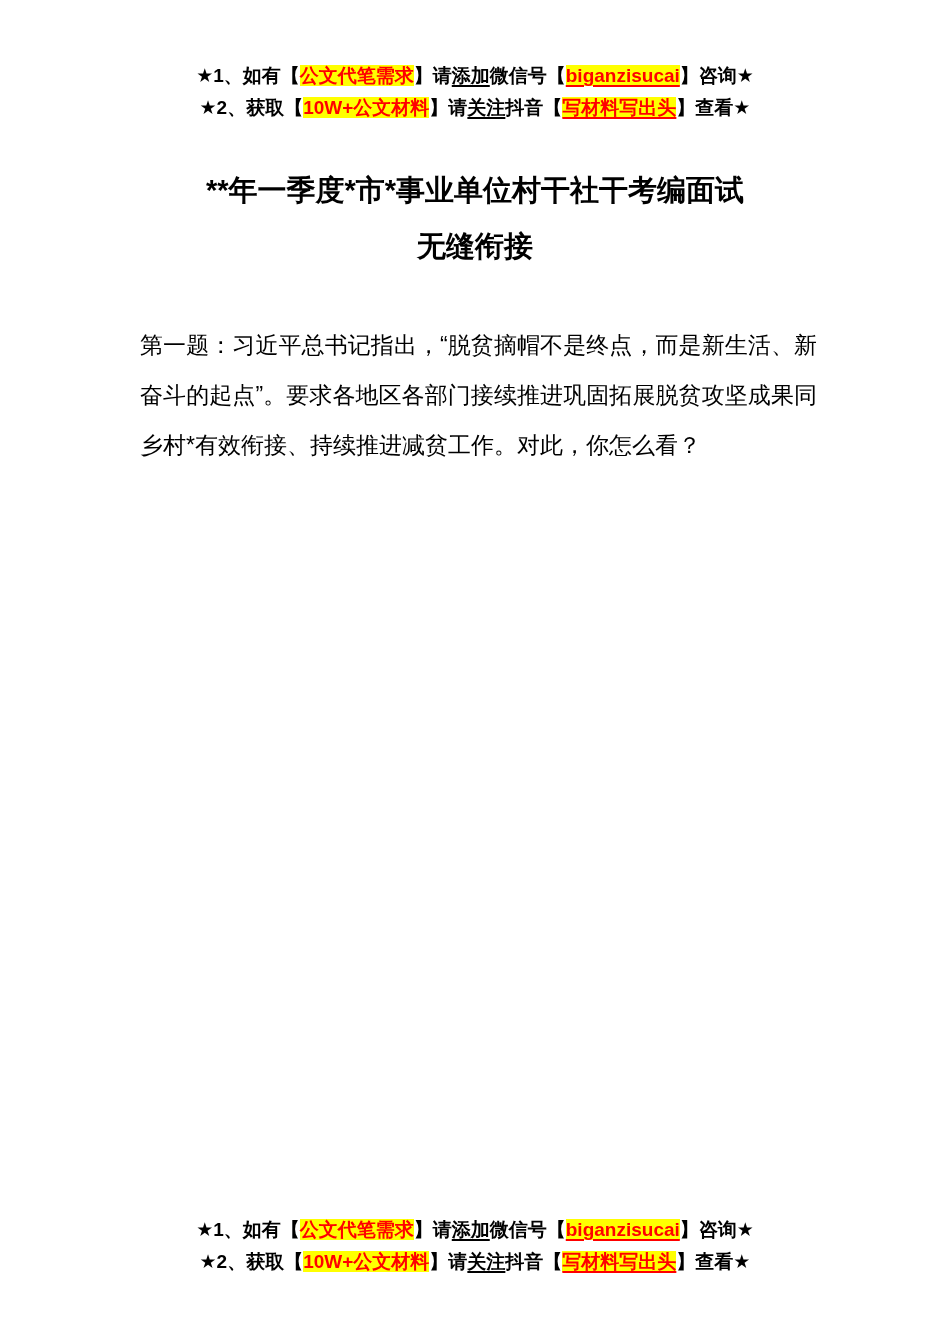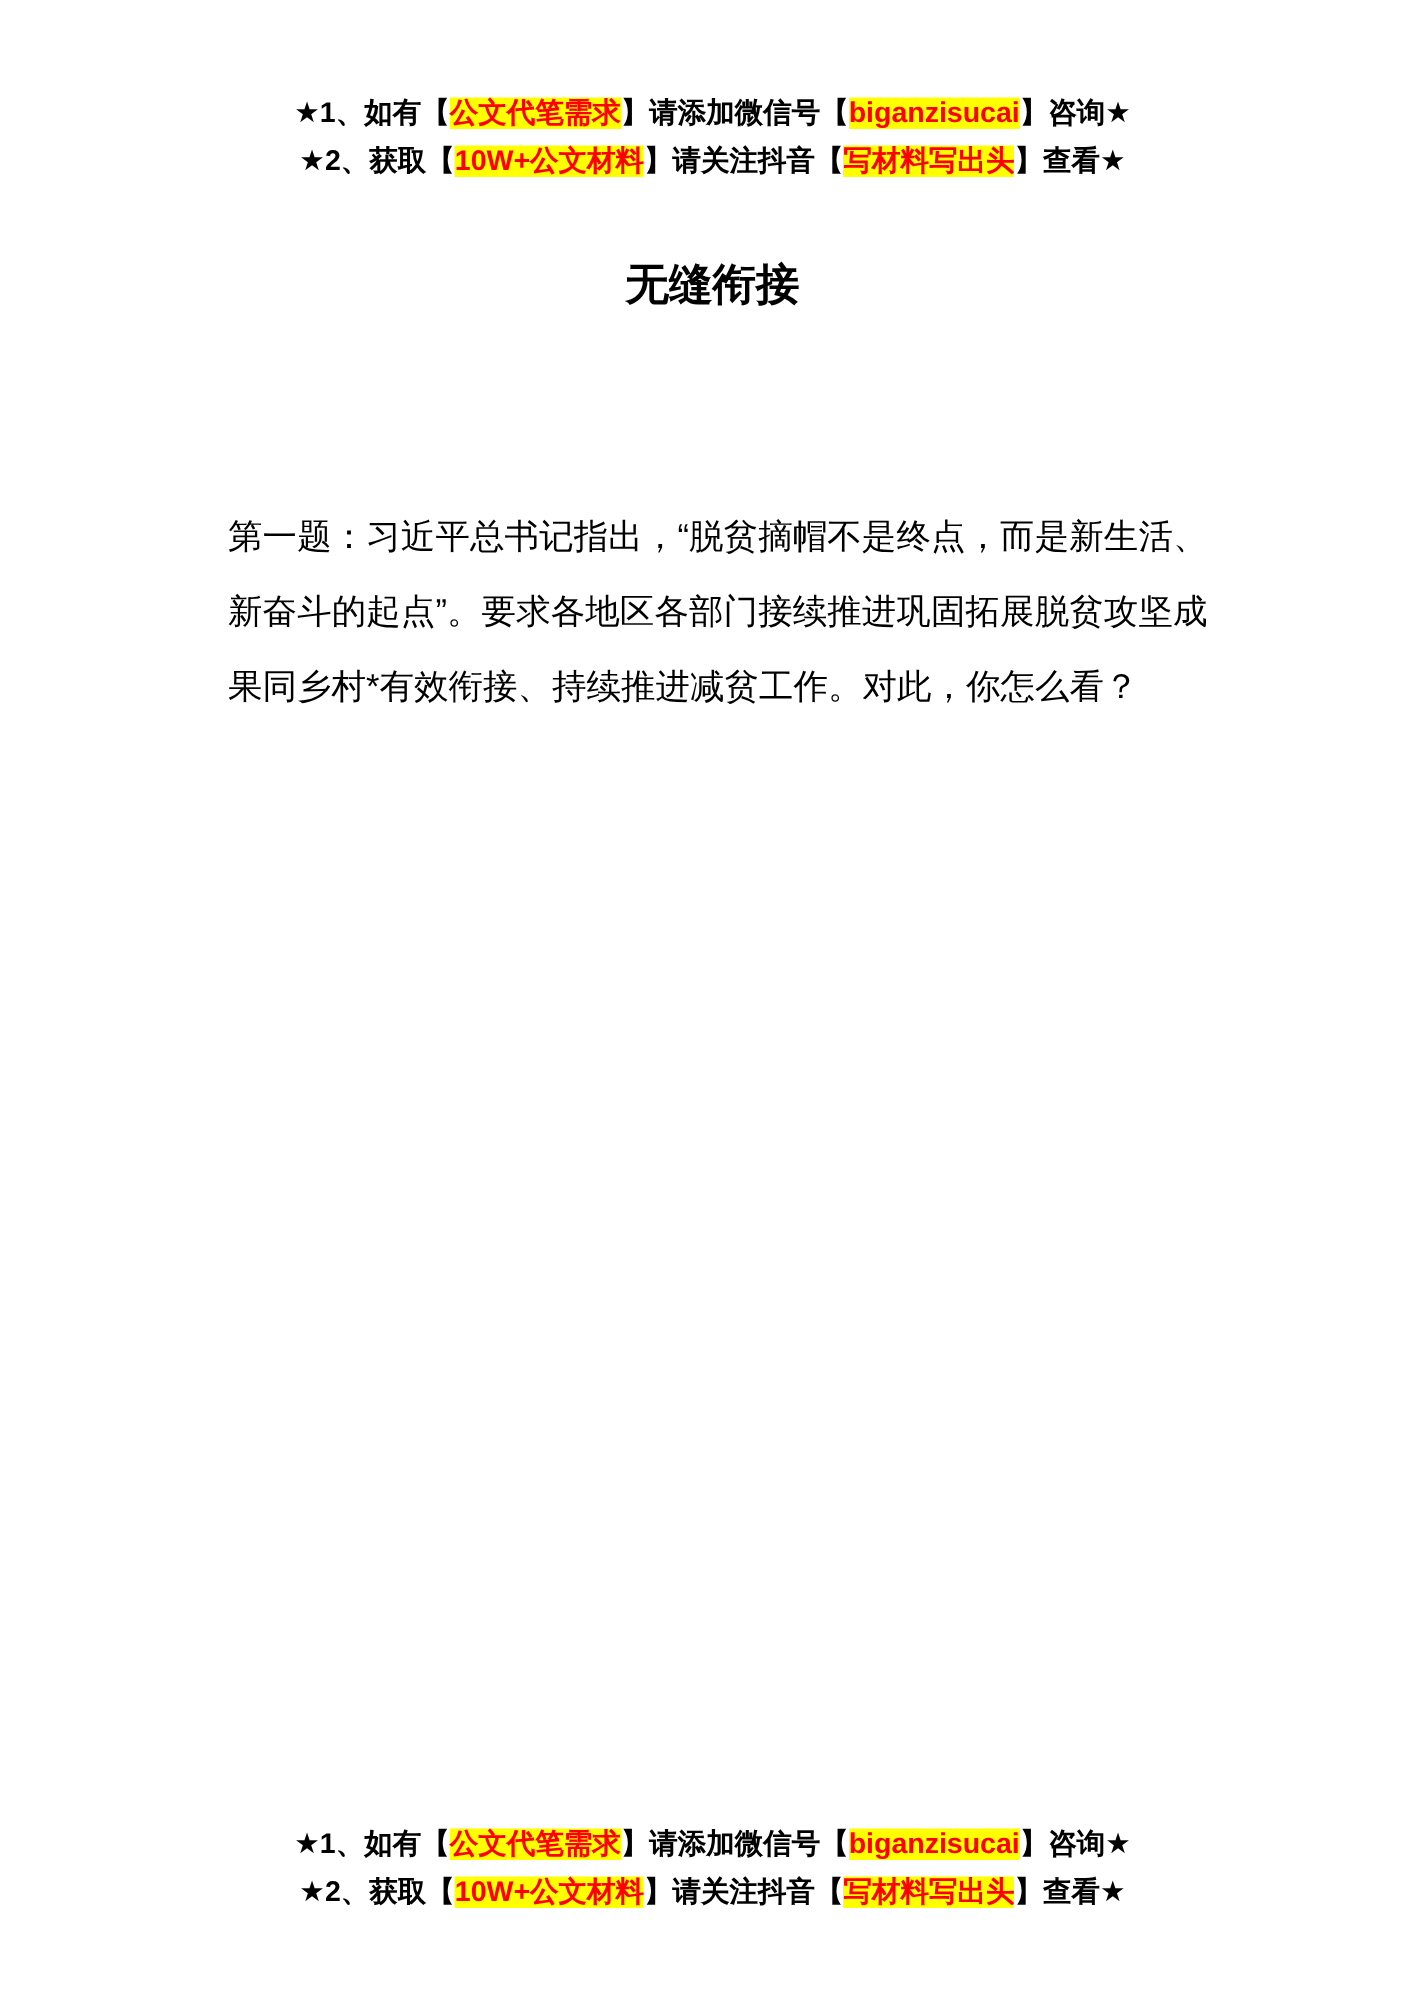--- a/index.html
+++ b/index.html
@@ -23,20 +23,21 @@
     line-height: 32px;
     white-space: nowrap;
   }
   .promo--header { top: 60px; }
   .promo--footer { top: 1214px; }
   .promo .hl {
     color: #ff0000;
     background: #ffff00;
   }
   .promo .un {
+    text-decoration: underline;
     text-decoration-thickness: 2px;
     text-underline-offset: 3px;
   }
   .doc-title {
     position: absolute;
     top: 162px;
     left: 0;
     width: 100%;
     text-align: center;
     font-size: 29px;
@@ -46,35 +47,36 @@
   .doc-body {
     position: absolute;
     top: 320px;
     left: 140px;
     width: 677px;
     font-size: 23px;
     line-height: 50px;
     text-align: justify;
     text-justify: inter-ideograph;
   }
-  .doc-body p { margin: 12px; padding: 0; }
+  .doc-body p { margin: 0; padding: 0; }
 </style>
 </head>
 <body>
 
 <div class="promo promo--header">
   <div class="promo-line">
     <span>★1、如有【</span><span class="hl">公文代笔需求</span><span>】请</span><span class="un">添加</span><span>微信号【</span><span class="hl un">biganzisucai</span><span>】咨询★</span>
   </div>
   <div class="promo-line">
     <span>★2、获取【</span><span class="hl">10W+公文材料</span><span>】请</span><span class="un">关注</span><span>抖音【</span><span class="hl un">写材料写出头</span><span>】查看★</span>
   </div>
 </div>
 
 <div class="doc-title">
+  <div class="t-line">**年一季度*市*事业单位村干社干考编面试</div>
   <div class="t-line">无缝衔接</div>
 </div>
 
 <div class="doc-body">
   <p>第一题：习近平总书记指出，“脱贫摘帽不是终点，而是新生活、新奋斗的起点”。要求各地区各部门接续推进巩固拓展脱贫攻坚成果同乡村*有效衔接、持续推进减贫工作。对此，你怎么看？</p>
 </div>
 
 <div class="promo promo--footer">
   <div class="promo-line">
     <span>★1、如有【</span><span class="hl">公文代笔需求</span><span>】请</span><span class="un">添加</span><span>微信号【</span><span class="hl un">biganzisucai</span><span>】咨询★</span>

